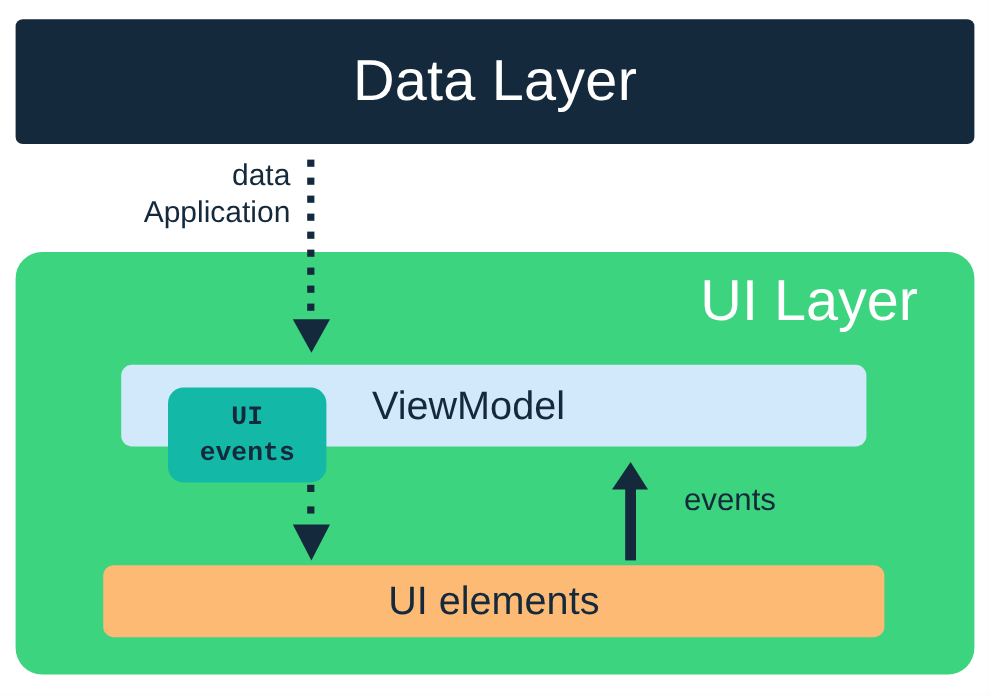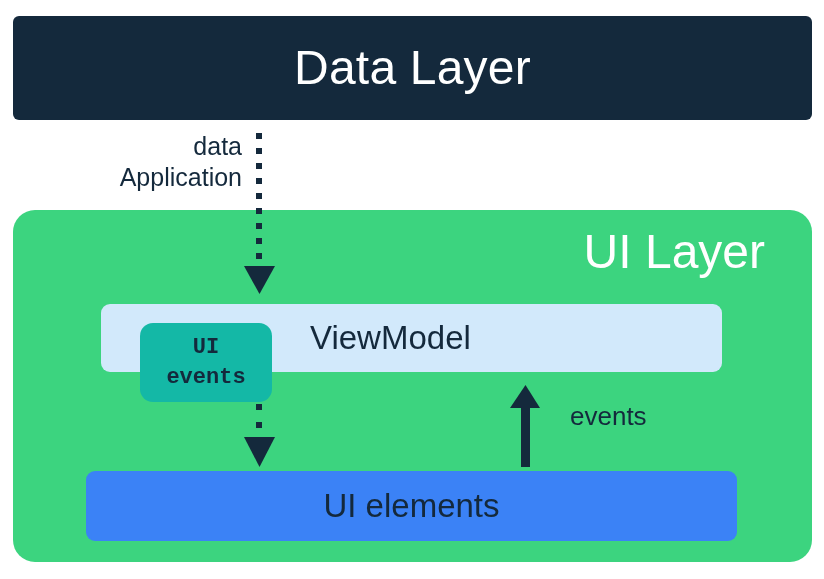--- a/index.html
+++ b/index.html
@@ -118,22 +118,22 @@
     font-weight: 700;
     line-height: 1.35;
   }
 
   
   .ui-elements-box {
     position: absolute;
     left: 86px;
     top: 471px;
     width: 651px;
-    height: 70px;
-    background: #3b82f6;
+    height: 60px;
+    background: #fdba74;
     border-radius: 9px;
     display: flex;
     align-items: center;
     justify-content: center;
   }
   .ui-elements-label {
     color: #14293C;
     font-size: 33px;
     font-weight: 400;
   }

